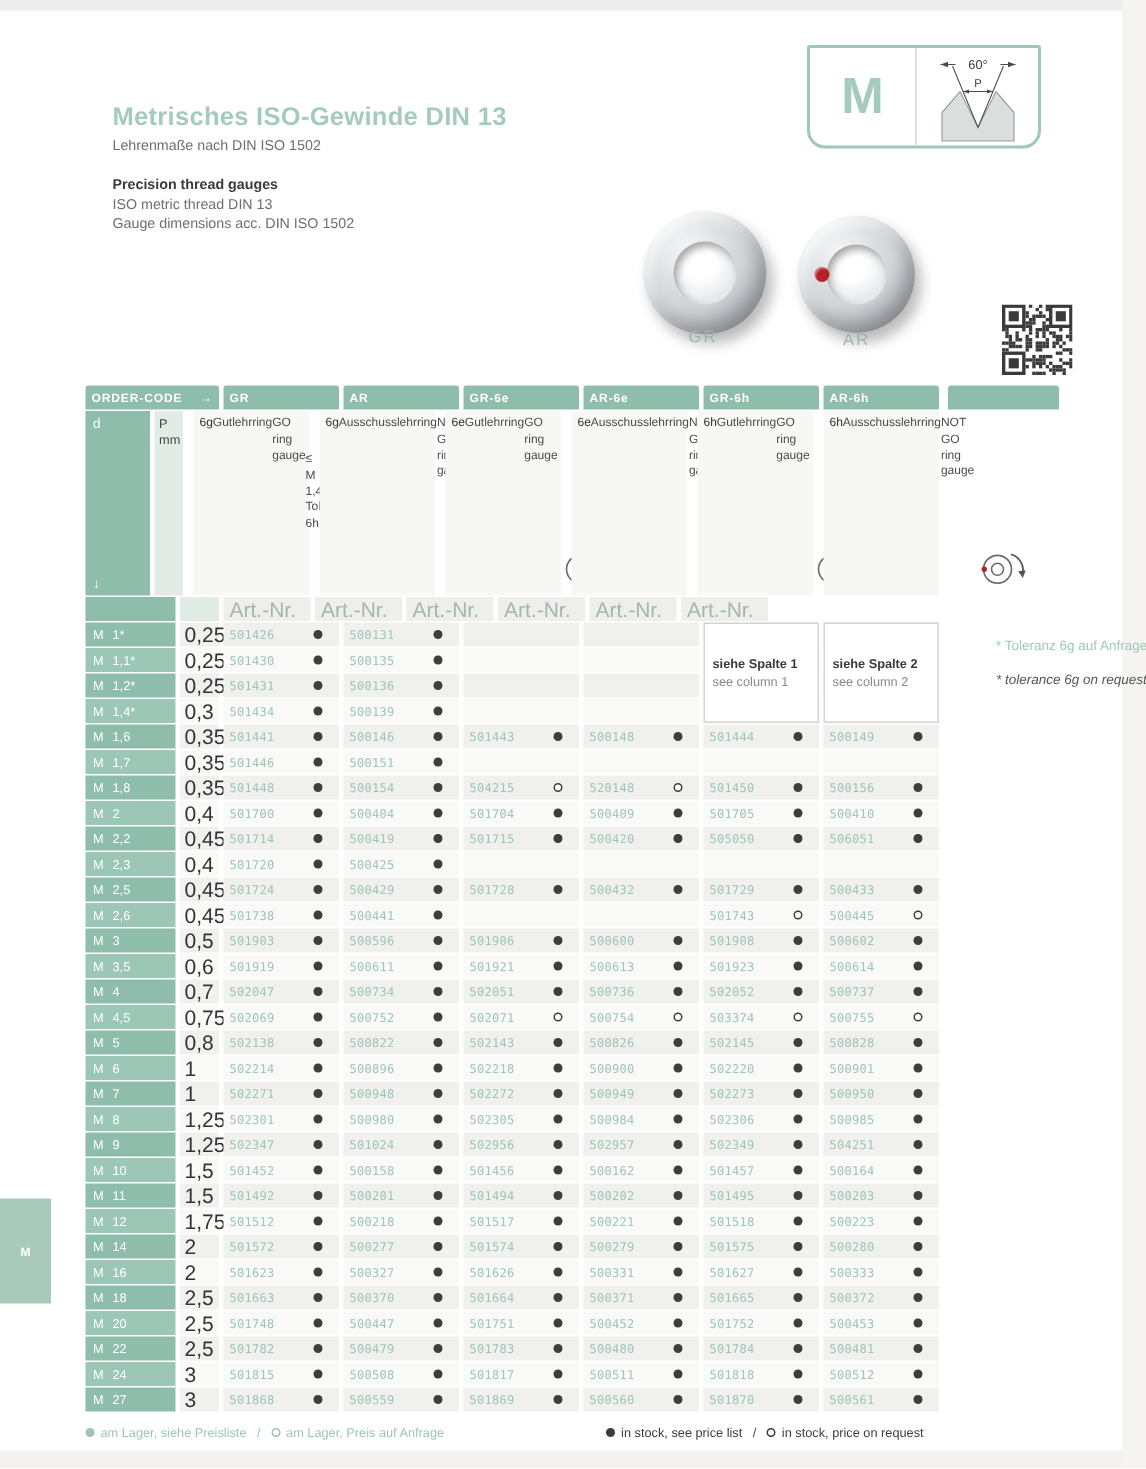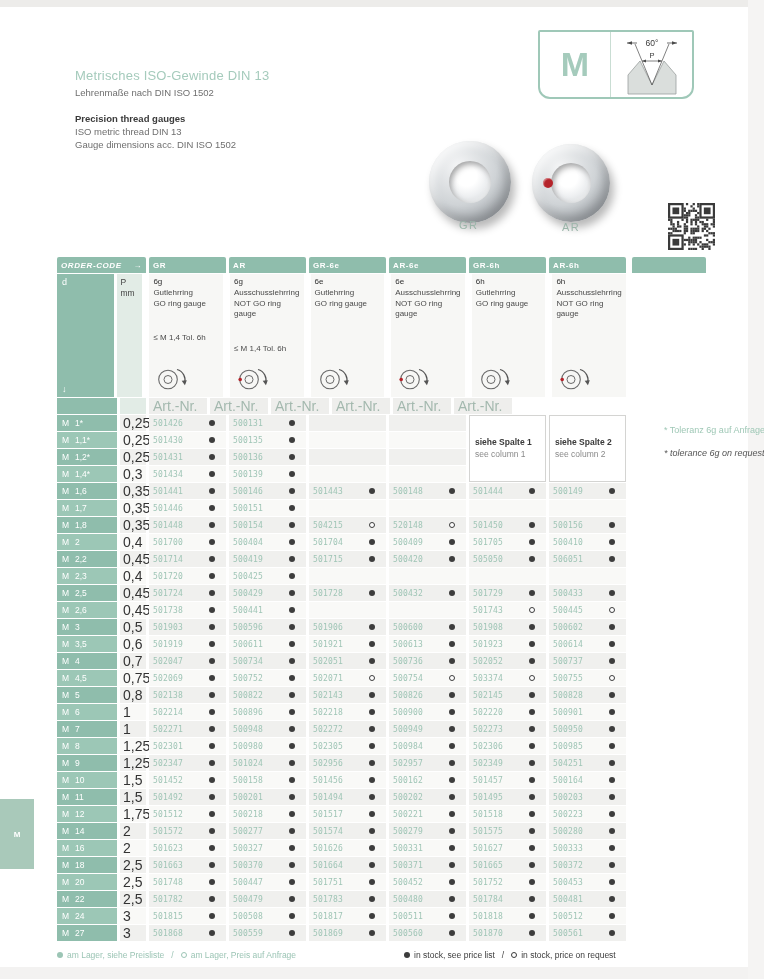--- a/index.html
+++ b/index.html
@@ -7,21 +7,21 @@
        font-family:"Liberation Sans",sans-serif;color:#3a3a3a;overflow:hidden;}
   .abs{position:absolute;}
   
   .scan-top{left:0;top:0;width:764px;height:7px;background:#edecea;}
   .scan-right{left:748px;top:0;width:16px;height:979px;background:#f5f4f3;}
   .scan-bottom{left:0;top:967px;width:748px;height:12px;background:#f3f2f1;}
 
   
   #hdr{left:75px;top:64px;}
   .t1{font-size:15px;font-weight:bold;letter-spacing:.3px;color:#3a3a3a;}
-  .t2{font-size:13px;font-weight:normal;letter-spacing:.2px;color:#a5cbbc;margin-top:4px;}
+  .t2{font-size:17px;font-weight:bold;letter-spacing:.2px;color:#a5cbbc;margin-top:4px;}
   .t3{font-size:9.5px;color:#6f6f6f;margin-top:4px;}
   .t4{font-size:9.5px;font-weight:bold;color:#3a3a3a;margin-top:15px;}
   .t5{font-size:9.5px;color:#6f6f6f;margin-top:2px;}
 
   
   #badge{left:538px;top:30px;width:156px;height:69px;border:2px solid #9fc8b8;
          border-radius:2px 2px 12px 12px;display:flex;background:#fff;box-sizing:border-box;}
   #badge .mcell{width:70px;display:flex;align-items:center;justify-content:center;
          font-size:34px;font-weight:bold;color:#a5cbbc;border-right:1px solid #c9ddd3;}
   #badge .dcell{flex:1;display:flex;align-items:center;justify-content:center;}
@@ -47,32 +47,32 @@
 
   
   #sidetab{left:0;top:799px;width:34px;height:70px;background:#a9c9ba;display:flex;
         align-items:center;justify-content:center;color:#fff;font-size:8px;font-weight:bold;}
 
   
   #tbl{left:57px;top:257px;width:569px;}
   .bandrow{display:flex;height:16px;}
   .band{background:#8fbdac;color:#fff;font-size:8px;font-weight:bold;letter-spacing:.6px;
         display:flex;align-items:center;padding:0 4px;border-radius:2px 2px 0 0;box-sizing:border-box;}
-  .band.oc{width:89px;justify-content:space-between;font-style:italic;}
+  .band.oc{width:89px;justify-content:space-between;}
   .band.g{width:77px;margin-left:3px;}
   #extraband{left:632px;top:257px;width:74px;height:16px;background:#8fbdac;border-radius:2px 2px 0 0;}
 
   .descrow{display:flex;height:123px;margin-top:1px;}
   .dcol{width:60px;background:#8fbdac;color:#fff;position:relative;font-size:9px;
         padding:3px 0 0 5px;box-sizing:border-box;}
   .dcol .darr{position:absolute;left:5px;bottom:3px;font-size:9px;}
   .pcol{width:26px;margin-left:3px;background:#e2ece6;font-size:8.5px;color:#444;
         padding:3px 0 0 3px;box-sizing:border-box;line-height:1.3;}
   .desc-cell{width:77px;margin-left:7px;background:#f7f7f5;font-size:8px;color:#4a4a4a;
-        padding:3px 0 0 4px;box-sizing:border-box;line-height:1.35;display:flex;flex-direction:column;}
+        padding:3px 0 0 4px;box-sizing:border-box;line-height:1.35;display:flex;flex-direction:row;}
   .desc-cell .tol{color:#2f2f2f;}
   .desc-cell .note{margin-top:24px;min-height:10px;}
   .desc-cell .icon{margin-top:auto;margin-bottom:1px;}
 
   .artnrrow{display:flex;height:16px;margin-top:1px;}
   .dcol2{width:60px;background:#8fbdac;}
   .pcol2{width:26px;margin-left:3px;background:#e2ece6;}
   .acell{width:58px;margin-left:3px;background:#eeeeec;color:#a3b8ae;font-size:14px;
         display:flex;align-items:center;padding-left:4px;box-sizing:border-box;}
 

